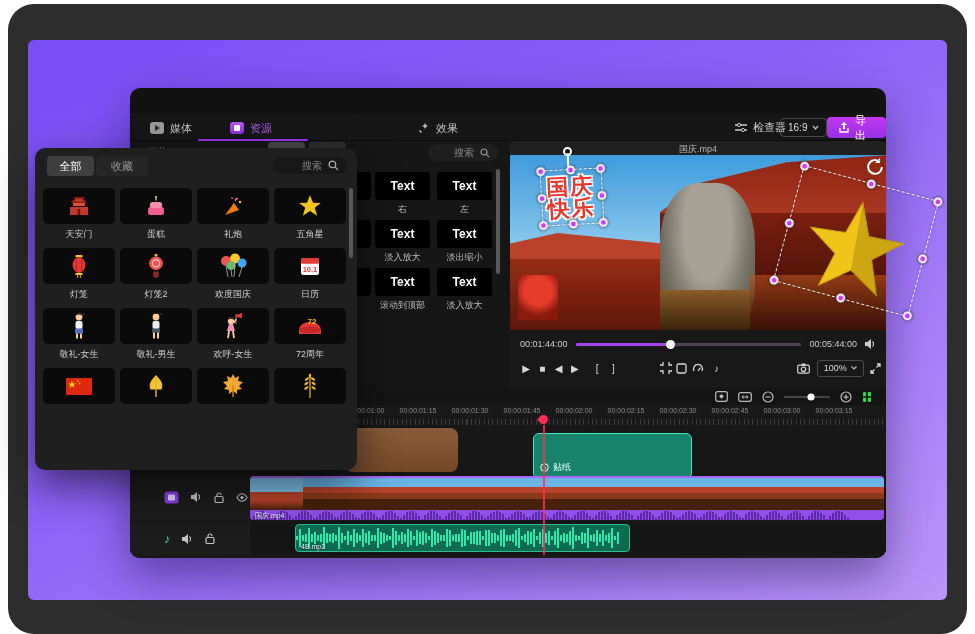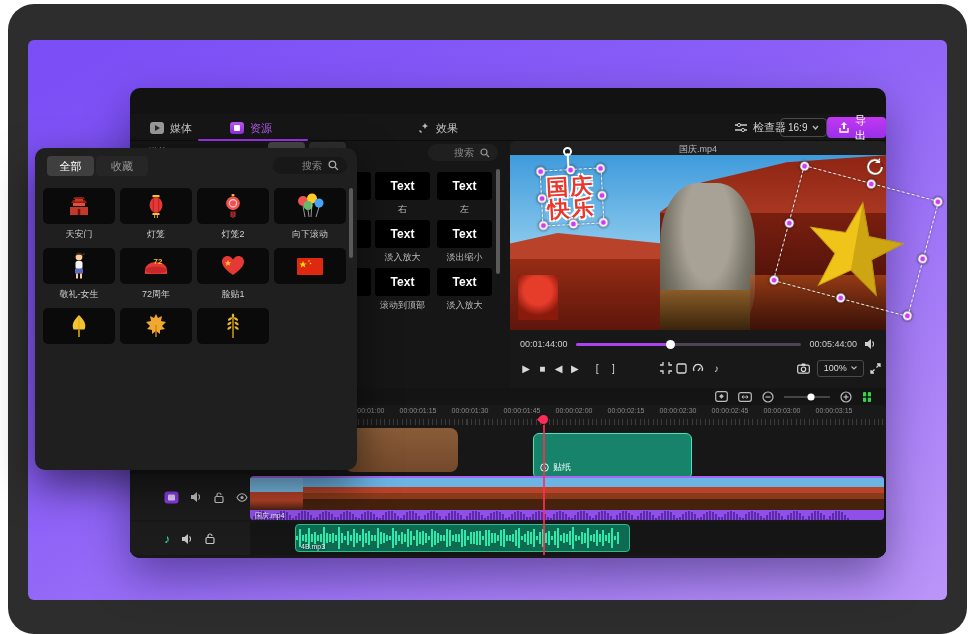--- a/index.html
+++ b/index.html
@@ -760,20 +760,51 @@
               <path d="M6 5h12l-1.6-2H7.6z" fill="#8e1f12"></path>
               <rect x="8" y="5" width="8" height="2.6" fill="#c0392b"></rect>
               <rect x="3" y="13" width="18" height="8" fill="#c0392b"></rect>
               <rect x="10.8" y="15" width="2.4" height="6" fill="#6e1007"></rect>
             </svg>
           </div>
           <div class="sticker-name">天安门</div>
         </div>
         <div class="sticker-cell">
           <div class="sticker-thumb">
+            <svg width="28" height="24" viewBox="0 0 24 24">
+              <rect x="4" y="13" width="16" height="8" rx="2.5" fill="#ef5d8f"></rect>
+              <rect x="6" y="8" width="12" height="6" rx="2.5" fill="#f78fb0"></rect>
+              <rect x="11.5" y="3.5" width="1" height="3" fill="#fff"></rect>
+              <circle cx="12" cy="3" r="1.1" fill="#ffd54f"></circle>
+            </svg>
+          </div>
+          <div class="sticker-name">蛋糕</div>
+        </div>
+        <div class="sticker-cell">
+          <div class="sticker-thumb">
+            <svg width="26" height="24" viewBox="0 0 24 24">
+              <path d="M4 21L13 9l5 7z" fill="#f57c00"></path>
+              <circle cx="15" cy="5" r="1.3" fill="#e53935"></circle>
+              <circle cx="19" cy="8" r="1.2" fill="#ffca28"></circle>
+              <circle cx="11" cy="4" r="1" fill="#ab47bc"></circle>
+              <path d="M14 7l3-3" stroke="#ef9a9a" stroke-width="1"></path>
+            </svg>
+          </div>
+          <div class="sticker-name">礼炮</div>
+        </div>
+        <div class="sticker-cell">
+          <div class="sticker-thumb">
+            <svg width="28" height="26" viewBox="0 0 24 24">
+              <polygon points="12,2 14.8,9 22,9.2 16.4,13.6 18.6,21 12,16.6 5.4,21 7.6,13.6 2,9.2 9.2,9" fill="#f2c41d"></polygon>
+            </svg>
+          </div>
+          <div class="sticker-name">五角星</div>
+        </div>
+        <div class="sticker-cell">
+          <div class="sticker-thumb">
             <svg width="22" height="26" viewBox="0 0 24 28">
               <rect x="8" y="2" width="8" height="2.4" rx="1" fill="#fbc02d"></rect>
               <ellipse cx="12" cy="13" rx="7" ry="8.5" fill="#e53935"></ellipse>
               <path d="M9 5.5v15M15 5.5v15" stroke="#b71c1c" stroke-width="1"></path>
               <rect x="8" y="21.5" width="8" height="2.4" rx="1" fill="#fbc02d"></rect>
               <path d="M10.5 24v3M13.5 24v3" stroke="#fbc02d" stroke-width="1"></path>
             </svg>
           </div>
           <div class="sticker-name">灯笼</div>
         </div>
@@ -791,53 +822,82 @@
         <div class="sticker-cell">
           <div class="sticker-thumb">
             <svg width="30" height="26" viewBox="0 0 30 26">
               <circle cx="8" cy="8" r="5" fill="#ef5350"></circle>
               <circle cx="17" cy="5.5" r="5" fill="#ffca28"></circle>
               <circle cx="24" cy="10" r="4.5" fill="#42a5f5"></circle>
               <circle cx="13" cy="12.5" r="4.5" fill="#66bb6a"></circle>
               <path d="M8 13l2 11M17 10l-1 14M24 14l-3 10M13 17l1 7" stroke="#bdbdbd" stroke-width="0.8" fill="none"></path>
             </svg>
           </div>
-          <div class="sticker-name">向下滚动</div>
+          <div class="sticker-name">欢度国庆</div>
+        </div>
+        <div class="sticker-cell">
+          <div class="sticker-thumb">
+            <svg width="26" height="24" viewBox="0 0 24 24">
+              <rect x="3" y="4" width="18" height="17" rx="2.5" fill="#fafafa"></rect>
+              <rect x="3" y="4" width="18" height="5.5" rx="2.5" fill="#e53935"></rect>
+              <rect x="3" y="7" width="18" height="2.5" fill="#e53935"></rect>
+              <text x="12" y="18" font-size="7.5" font-weight="bold" fill="#e53935" text-anchor="middle">10.1</text>
+            </svg>
+          </div>
+          <div class="sticker-name">日历</div>
         </div>
         <div class="sticker-cell">
           <div class="sticker-thumb">
             <svg width="18" height="28" viewBox="0 0 18 28">
               <circle cx="9" cy="5" r="3.4" fill="#ffcc9c"></circle>
               <path d="M5.6 4a3.4 3.4 0 016.8 0c-1-1.6-5.8-1.6-6.8 0z" fill="#3a2a20"></path>
               <path d="M12 3l3-1.5" stroke="#3a2a20" stroke-width="1.4"></path>
               <rect x="5.5" y="9" width="7" height="8" rx="2" fill="#f5f5f5"></rect>
               <rect x="5" y="16.5" width="8" height="5" fill="#5c6bc0"></rect>
               <path d="M7 21.5v5M11 21.5v5" stroke="#ffcc9c" stroke-width="2"></path>
             </svg>
           </div>
           <div class="sticker-name">敬礼-女生</div>
         </div>
         <div class="sticker-cell">
           <div class="sticker-thumb">
+            <svg width="18" height="28" viewBox="0 0 18 28">
+              <circle cx="9" cy="5" r="3.4" fill="#ffcc9c"></circle>
+              <path d="M5.6 4.4a3.4 3.4 0 016.8 0l-.4-2.4H6z" fill="#2a2a2a"></path>
+              <path d="M12 3l3-1.5" stroke="#2a2a2a" stroke-width="1.4"></path>
+              <rect x="5.5" y="9" width="7" height="8" rx="2" fill="#eceff1"></rect>
+              <rect x="5" y="16.5" width="8" height="4" fill="#455a64"></rect>
+              <path d="M7 20.5v6M11 20.5v6" stroke="#ffcc9c" stroke-width="2"></path>
+            </svg>
+          </div>
+          <div class="sticker-name">敬礼-男生</div>
+        </div>
+        <div class="sticker-cell">
+          <div class="sticker-thumb">
+            <svg width="24" height="28" viewBox="0 0 24 28">
+              <path d="M15 3l6-2v5l-6-1z" fill="#e53935"></path>
+              <path d="M15 2v10" stroke="#8d6e63" stroke-width="1.2"></path>
+              <circle cx="10" cy="9" r="3.2" fill="#ffcc9c"></circle>
+              <path d="M6.8 8a3.2 3.2 0 016.4 0c-1-1.5-5.4-1.5-6.4 0z" fill="#3a2a20"></path>
+              <path d="M8 12h4l2 7H6z" fill="#f48fb1"></path>
+              <path d="M8 19l-1 7M12 19l1 7" stroke="#ffcc9c" stroke-width="1.8"></path>
+              <path d="M13 11l2-4" stroke="#ffcc9c" stroke-width="1.6"></path>
+            </svg>
+          </div>
+          <div class="sticker-name">欢呼-女生</div>
+        </div>
+        <div class="sticker-cell">
+          <div class="sticker-thumb">
             <svg width="30" height="24" viewBox="0 0 30 24">
               <path d="M4 16a11 8 0 0122 0v4H4z" fill="#e53935"></path>
               <ellipse cx="15" cy="16" rx="11" ry="3.4" fill="#c62828"></ellipse>
               <text x="17" y="10" font-size="8" font-weight="bold" fill="#fbc02d" text-anchor="middle">72</text>
             </svg>
           </div>
           <div class="sticker-name">72周年</div>
-        </div>
-        <div class="sticker-cell">
-          <div class="sticker-thumb">
-            <svg width="26" height="24" viewBox="0 0 26 24">
-              <path d="M13 21C6 16 2 12 2 7.5 2 4.4 4.4 2 7.4 2c2.2 0 4.2 1.2 5.6 3.4C14.4 3.2 16.4 2 18.6 2 21.6 2 24 4.4 24 7.5c0 4.5-4 8.5-11 13.5z" fill="#e53935"></path>
-              <polygon points="8,6 8.9,8.2 11.2,8.3 9.4,9.7 10,12 8,10.6 6,12 6.6,9.7 4.8,8.3 7.1,8.2" fill="#fbc02d"></polygon>
-            </svg>
-          </div>
-          <div class="sticker-name">脸贴1</div>
         </div>
         <div class="sticker-cell">
           <div class="sticker-thumb">
             <svg width="30" height="22" viewBox="0 0 30 22">
               <rect x="2" y="3" width="26" height="17" rx="1" fill="#de2910"></rect>
               <polygon points="8,6 9,8.4 11.6,8.5 9.6,10.1 10.3,12.6 8,11.1 5.7,12.6 6.4,10.1 4.4,8.5 7,8.4" fill="#ffde00"></polygon>
               <circle cx="14" cy="6" r="0.8" fill="#ffde00"></circle>
               <circle cx="15.5" cy="8.5" r="0.8" fill="#ffde00"></circle>
             </svg>
           </div>

